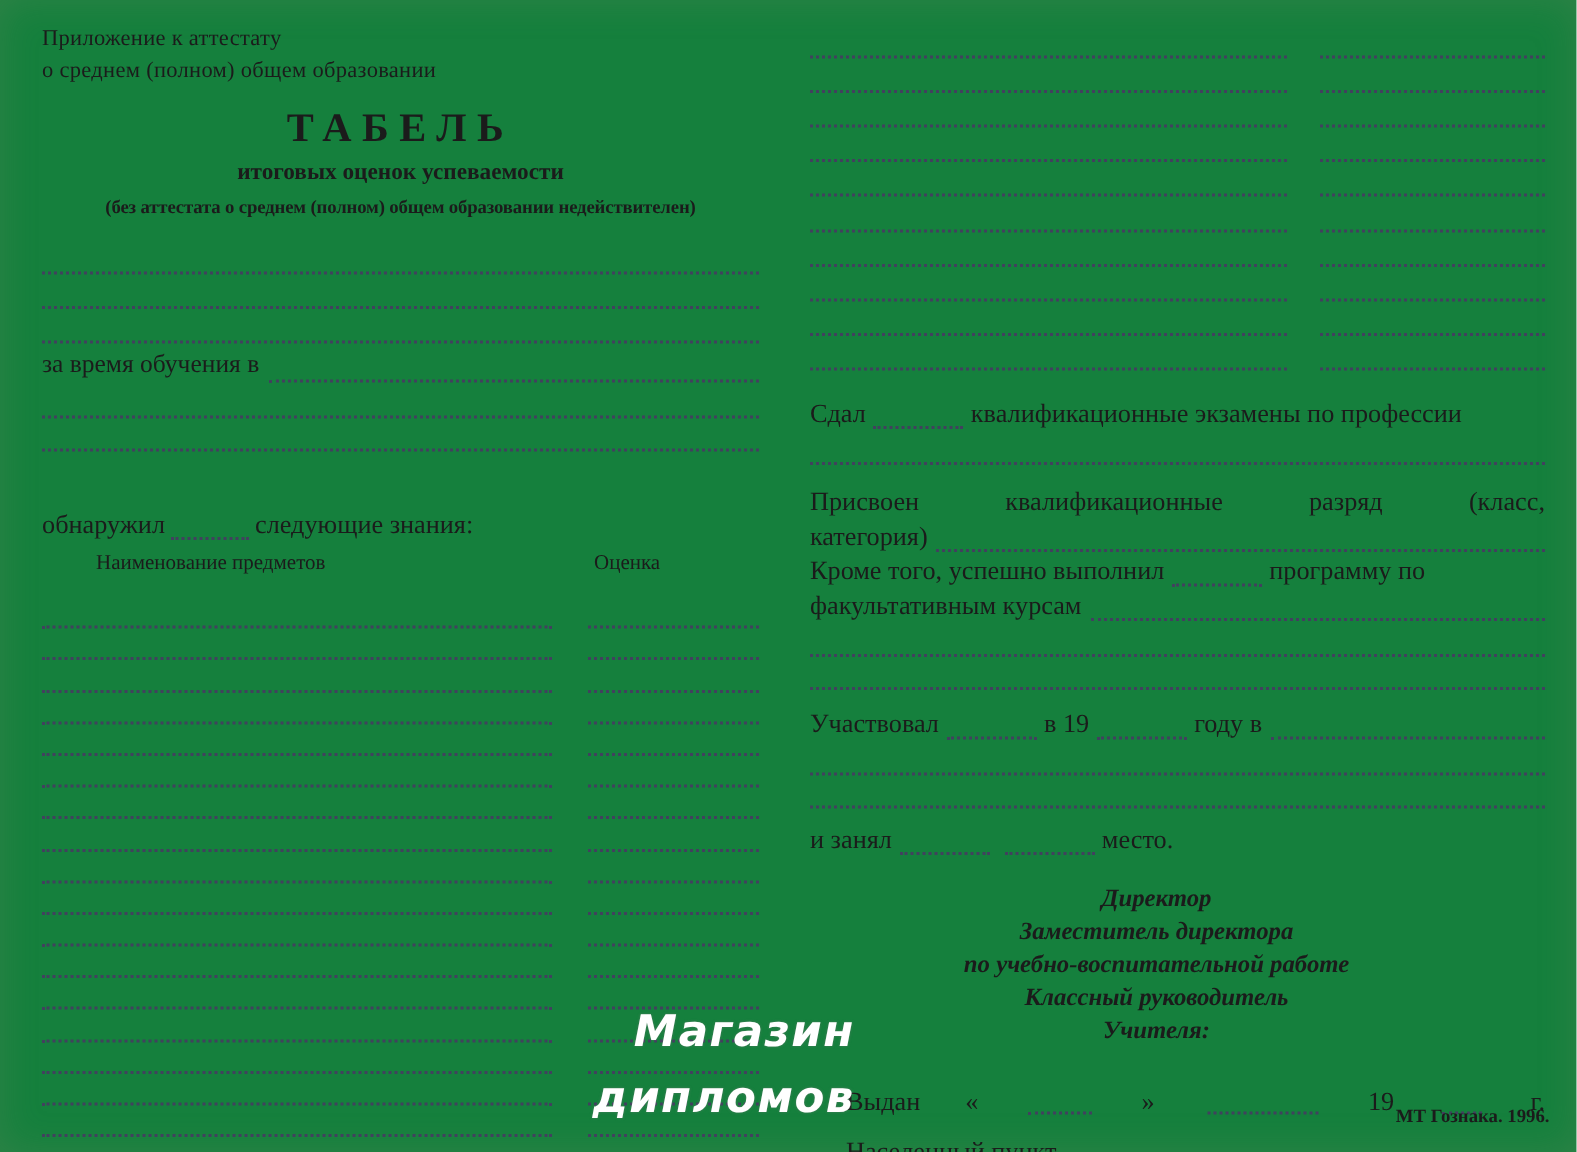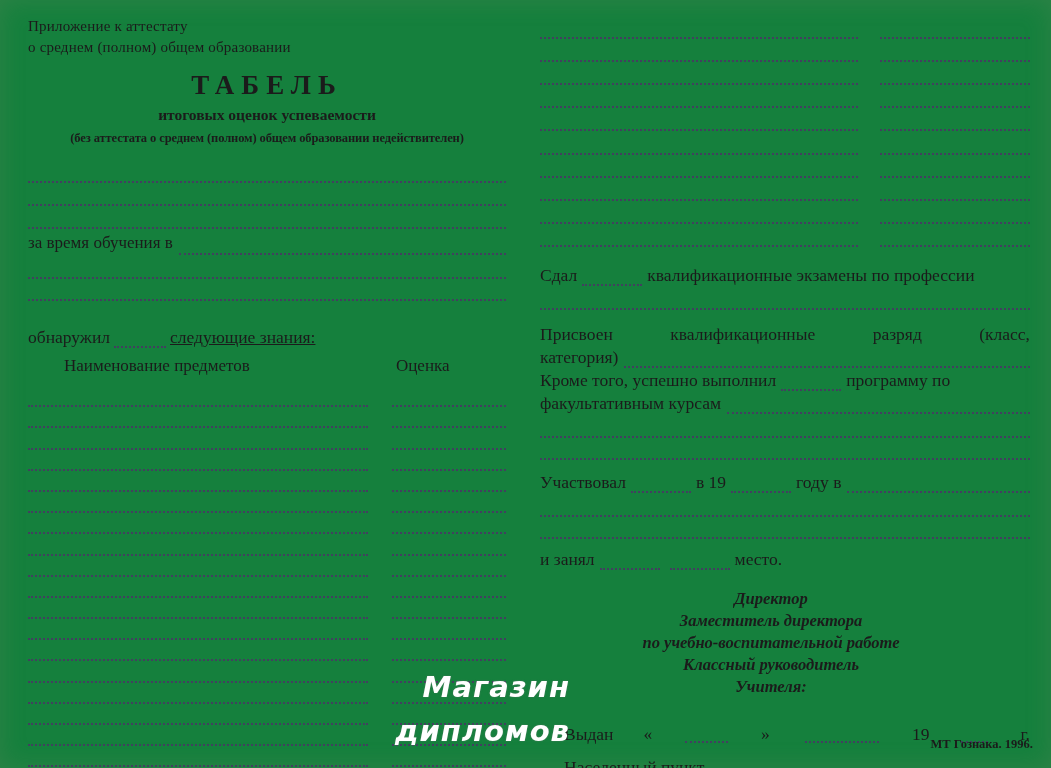--- a/index.html
+++ b/index.html
@@ -80,29 +80,29 @@
   }
   .study-line .label { white-space: nowrap; padding-bottom: 2px; }
   .study-line .fill { flex: 1; border-bottom: 2px dotted #41415e; margin-left: 6px; height: 17px; }
 
   .found-line {
     margin-top: 26px;
     font-size: 17.5px;
     display: flex;
     align-items: flex-end;
   }
-  .found-line .seg1 { white-space: nowrap; }
+  .found-line .seg1 { white-space: nowrap; margin-top: 12px; }
   .found-line .dotfill { width: 52px; border-bottom: 2px dotted #41415e; height: 15px; margin: 0 4px; }
-  .found-line .seg2 { white-space: nowrap; text-decoration: underline; }
+  .found-line .seg2 { white-space: nowrap; }
 
   .cols-head {
     margin-top: 8px;
     position: relative;
     height: 24px;
-    font-size: 17px;
+    font-size: 14px;
   }
   .cols-head .subj { position: absolute; left: 36px; top: 0; }
   .cols-head .mark { position: absolute; left: 368px; top: 0; }
 
   .grade-table { margin-top: 6px; }
   .grade-row {
     display: flex;
     height: 21.2px;
   }
   .grade-row .c-subj {

